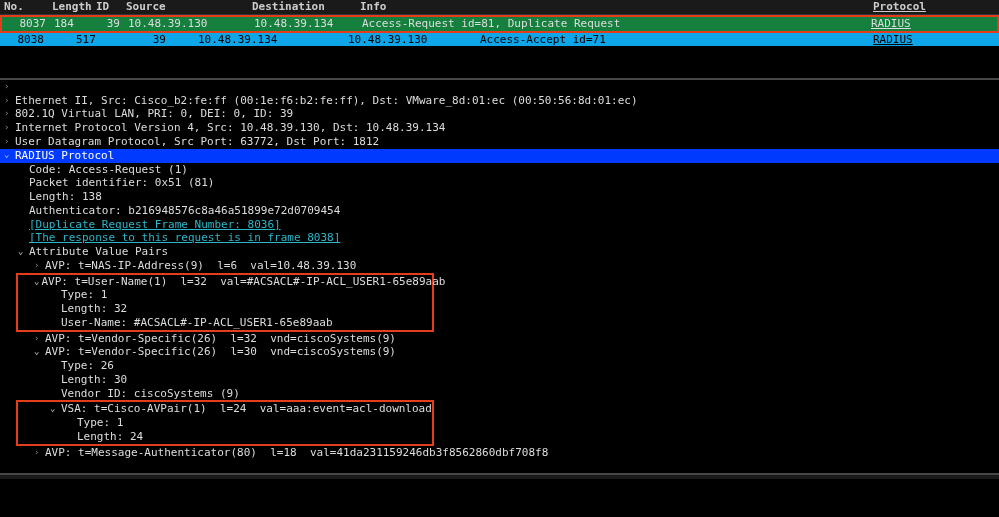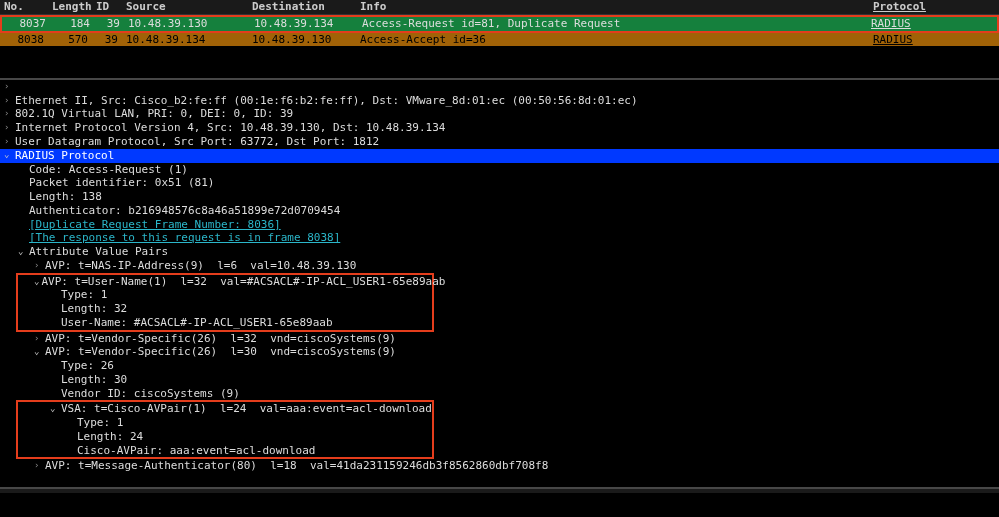--- a/index.html
+++ b/index.html
@@ -18,23 +18,23 @@
   .packet-list { background: #000; border-bottom: 2px solid #474747; }
   .pl-header {
     display: flex;
     background: #1a1a1a;
     color: #ccc;
     font-weight: 600;
     border-bottom: 1px solid #333;
   }
   .pl-row { display: flex; white-space: pre; }
   .pl-row.selected { background: #15803d; border: 2px solid #e43d1c; }
-  .pl-row.unsel { background: #a16207; color: #000; }
+  .pl-row.unsel { background: #0ea5e9; color: #000; gap: 24px; }
   .col-no     { width: 48px;  padding: 0 4px; text-align: right; }
-  .col-len    { width: 44px;  padding: 0 4px; text-align: right; }
+  .col-len    { width: 44px;  padding: 0 4px; }
   .col-id     { width: 30px;  padding: 0 4px; text-align: right; }
   .col-src    { width: 126px; padding: 0 4px; }
   .col-dst    { width: 108px; padding: 0 4px; }
   .col-info   { flex: 1;      padding: 0 4px; }
   .col-proto  { width: 130px; padding: 0 4px; text-decoration: underline; }
   .pl-header .col-no, .pl-header .col-len, .pl-header .col-id { text-align:left; }
   .blank-zone { height: 32px; background:#000; }
 
   
   .details { padding: 2px 0; }
@@ -95,25 +95,25 @@
     <div class="col-no">8037</div>
     <div class="col-len">184</div>
     <div class="col-id">39</div>
     <div class="col-src">10.48.39.130</div>
     <div class="col-dst">10.48.39.134</div>
     <div class="col-info">Access-Request id=81, Duplicate Request</div>
     <div class="col-proto">RADIUS</div>
   </div>
   <div class="pl-row unsel">
     <div class="col-no">8038</div>
-    <div class="col-len">570</div>
+    <div class="col-len">517</div>
     <div class="col-id">39</div>
     <div class="col-src">10.48.39.134</div>
     <div class="col-dst">10.48.39.130</div>
-    <div class="col-info">Access-Accept id=36</div>
+    <div class="col-info">Access-Accept id=71</div>
     <div class="col-proto">RADIUS</div>
   </div>
   <div class="blank-zone"></div>
 </div>
 
 <div class="details">
   <div class="tree-row"><span class="twisty">›</span></div>
   <div class="tree-row"><span class="twisty">›</span><span>Ethernet II, Src: Cisco_b2:fe:ff (00:1e:f6:b2:fe:ff), Dst: VMware_8d:01:ec (00:50:56:8d:01:ec)</span></div>
   <div class="tree-row"><span class="twisty">›</span><span>802.1Q Virtual LAN, PRI: 0, DEI: 0, ID: 39</span></div>
   <div class="tree-row"><span class="twisty">›</span><span>Internet Protocol Version 4, Src: 10.48.39.130, Dst: 10.48.39.134</span></div>
@@ -143,19 +143,18 @@
   <div class="tree-row lvl2"><span class="twisty">›</span><span>AVP: t=Vendor-Specific(26)  l=32  vnd=ciscoSystems(9)</span></div>
   <div class="tree-row lvl2"><span class="twisty open">⌄</span><span>AVP: t=Vendor-Specific(26)  l=30  vnd=ciscoSystems(9)</span></div>
   <div class="tree-row lvl3"><span class="twisty none">·</span><span>Type: 26</span></div>
   <div class="tree-row lvl3"><span class="twisty none">·</span><span>Length: 30</span></div>
   <div class="tree-row lvl3"><span class="twisty none">·</span><span>Vendor ID: ciscoSystems (9)</span></div>
 
   <div class="redbox">
     <div class="tree-row lvl2adj" style="padding-left:32px;"><span class="twisty open">⌄</span><span>VSA: t=Cisco-AVPair(1)  l=24  val=aaa:event=acl-download</span></div>
     <div class="tree-row lvl3adj" style="padding-left:48px;"><span class="twisty none">·</span><span>Type: 1</span></div>
     <div class="tree-row lvl3adj" style="padding-left:48px;"><span class="twisty none">·</span><span>Length: 24</span></div>
-    <div class="tree-row lvl3adj" style="padding-left:48px;"><span class="twisty none">·</span><span>Cisco-AVPair: aaa:event=acl-download</span></div>
   </div>
 
   <div class="tree-row lvl2"><span class="twisty">›</span><span>AVP: t=Message-Authenticator(80)  l=18  val=41da231159246db3f8562860dbf708f8</span></div>
 </div>
 
 <div class="footer-bar"></div>
 
 </body></html>

